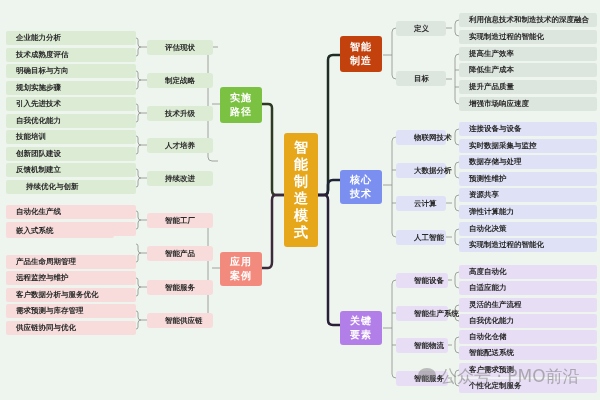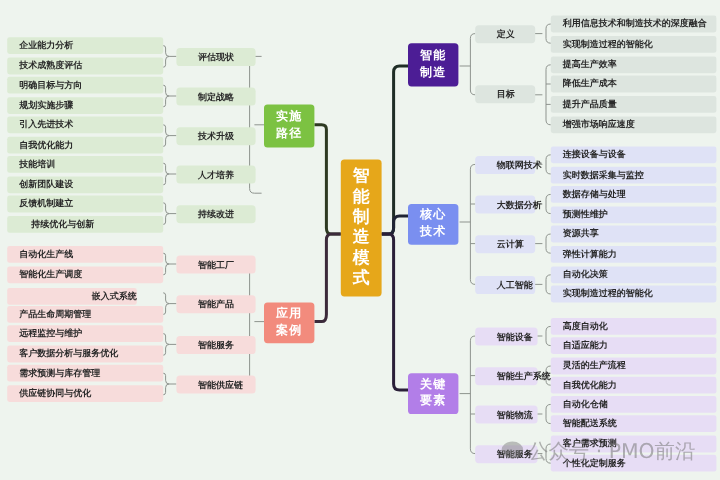--- a/index.html
+++ b/index.html
@@ -130,28 +130,28 @@
 <div class="branch" style="left:220px;top:252px;width:42px;height:34px;background:#f28b7d;">
   <span>应用案例</span>
 </div>
 <div class="sub pink-leaf" style="left:147px;top:213px;width:66px;"><span>智能工厂</span></div>
 <div class="sub pink-leaf" style="left:147px;top:246px;width:66px;"><span>智能产品</span></div>
 <div class="sub pink-leaf" style="left:147px;top:280px;width:66px;"><span>智能服务</span></div>
 <div class="sub pink-leaf" style="left:147px;top:313px;width:66px;"><span>智能供应链</span></div>
 
 <div class="leaf pink-leaf" style="left:6px;top:205px;width:130px;">自动化生产线</div>
 <div class="leaf pink-leaf" style="left:6px;top:222px;width:130px;">智能化生产调度</div>
-<div class="leaf pink-leaf" style="left:6px;top:240px;width:108px;text-align:right;">嵌入式系统</div>
+<div class="leaf pink-leaf" style="left:6px;top:224px;width:108px;">嵌入式系统</div>
 <div class="leaf pink-leaf" style="left:6px;top:255px;width:130px;">产品生命周期管理</div>
 <div class="leaf pink-leaf" style="left:6px;top:271px;width:130px;">远程监控与维护</div>
 <div class="leaf pink-leaf" style="left:6px;top:288px;width:130px;">客户数据分析与服务优化</div>
 <div class="leaf pink-leaf" style="left:6px;top:304px;width:130px;">需求预测与库存管理</div>
 <div class="leaf pink-leaf" style="left:6px;top:321px;width:130px;">供应链协同与优化</div>
 
-<div class="branch" style="left:340px;top:36px;width:42px;height:36px;background:#4c1d95;">
+<div class="branch" style="left:340px;top:36px;width:42px;height:36px;background:#c2410c;">
   <span>智能制造</span>
 </div>
 <div class="sub grey-leaf" style="left:396px;top:21px;width:50px;"><span>定义</span></div>
 <div class="sub grey-leaf" style="left:396px;top:71px;width:50px;"><span>目标</span></div>
 
 <div class="leaf grey-leaf" style="left:459px;top:13px;width:138px;">利用信息技术和制造技术的深度融合</div>
 <div class="leaf grey-leaf" style="left:459px;top:30px;width:138px;">实现制造过程的智能化</div>
 <div class="leaf grey-leaf" style="left:459px;top:47px;width:138px;">提高生产效率</div>
 <div class="leaf grey-leaf" style="left:459px;top:63px;width:138px;">降低生产成本</div>
 <div class="leaf grey-leaf" style="left:459px;top:80px;width:138px;">提升产品质量</div>

